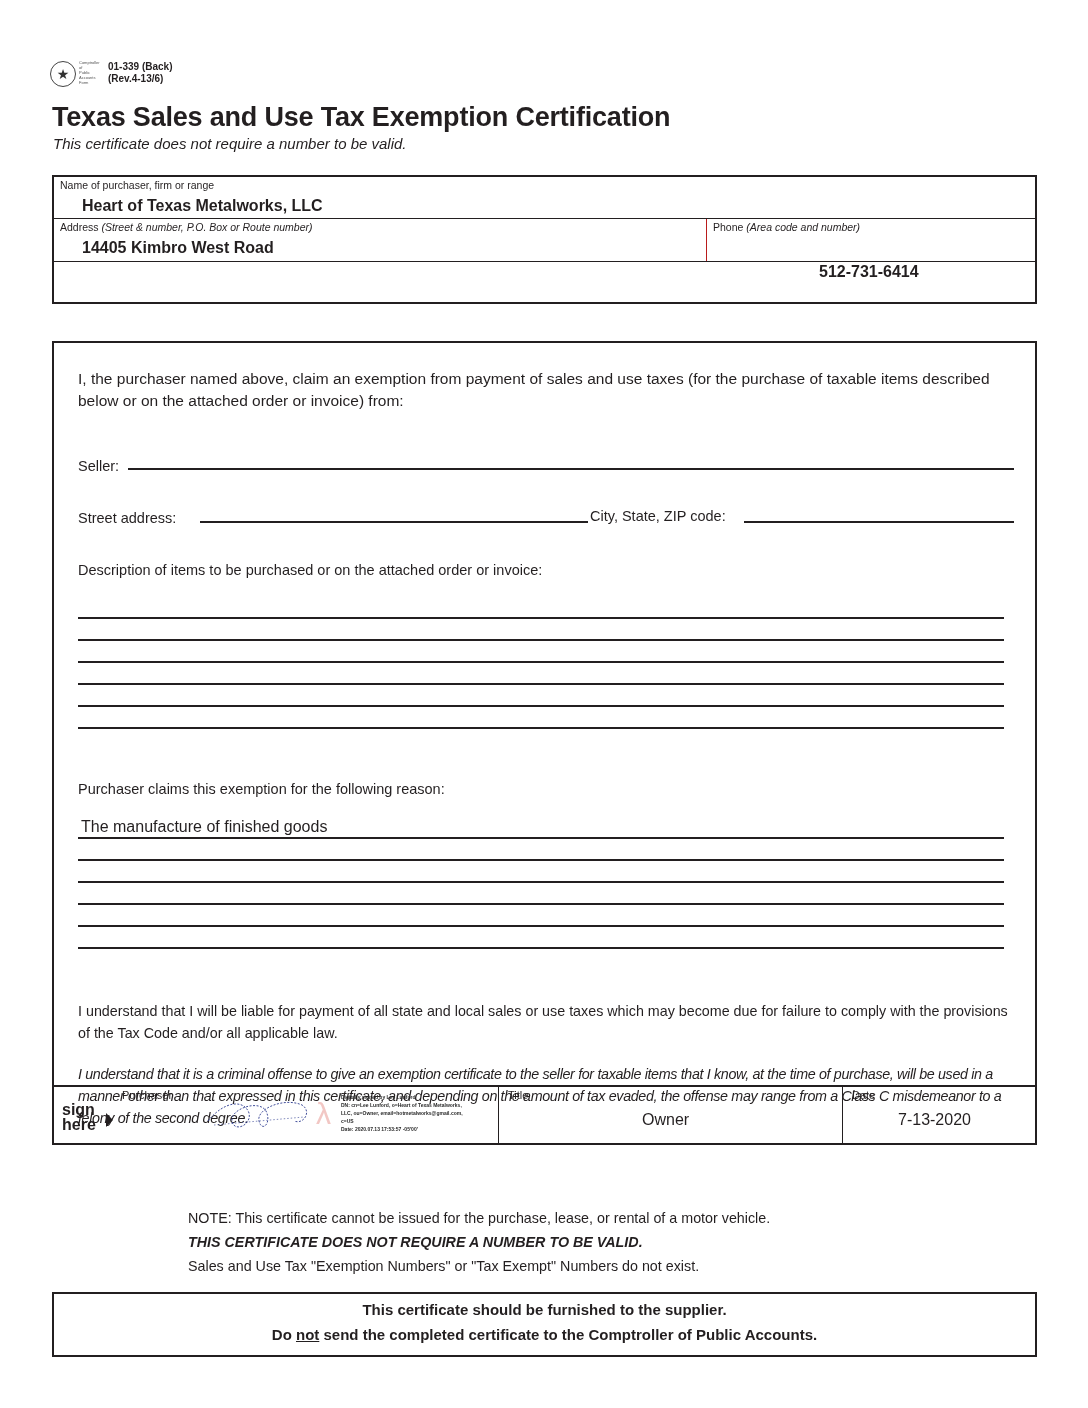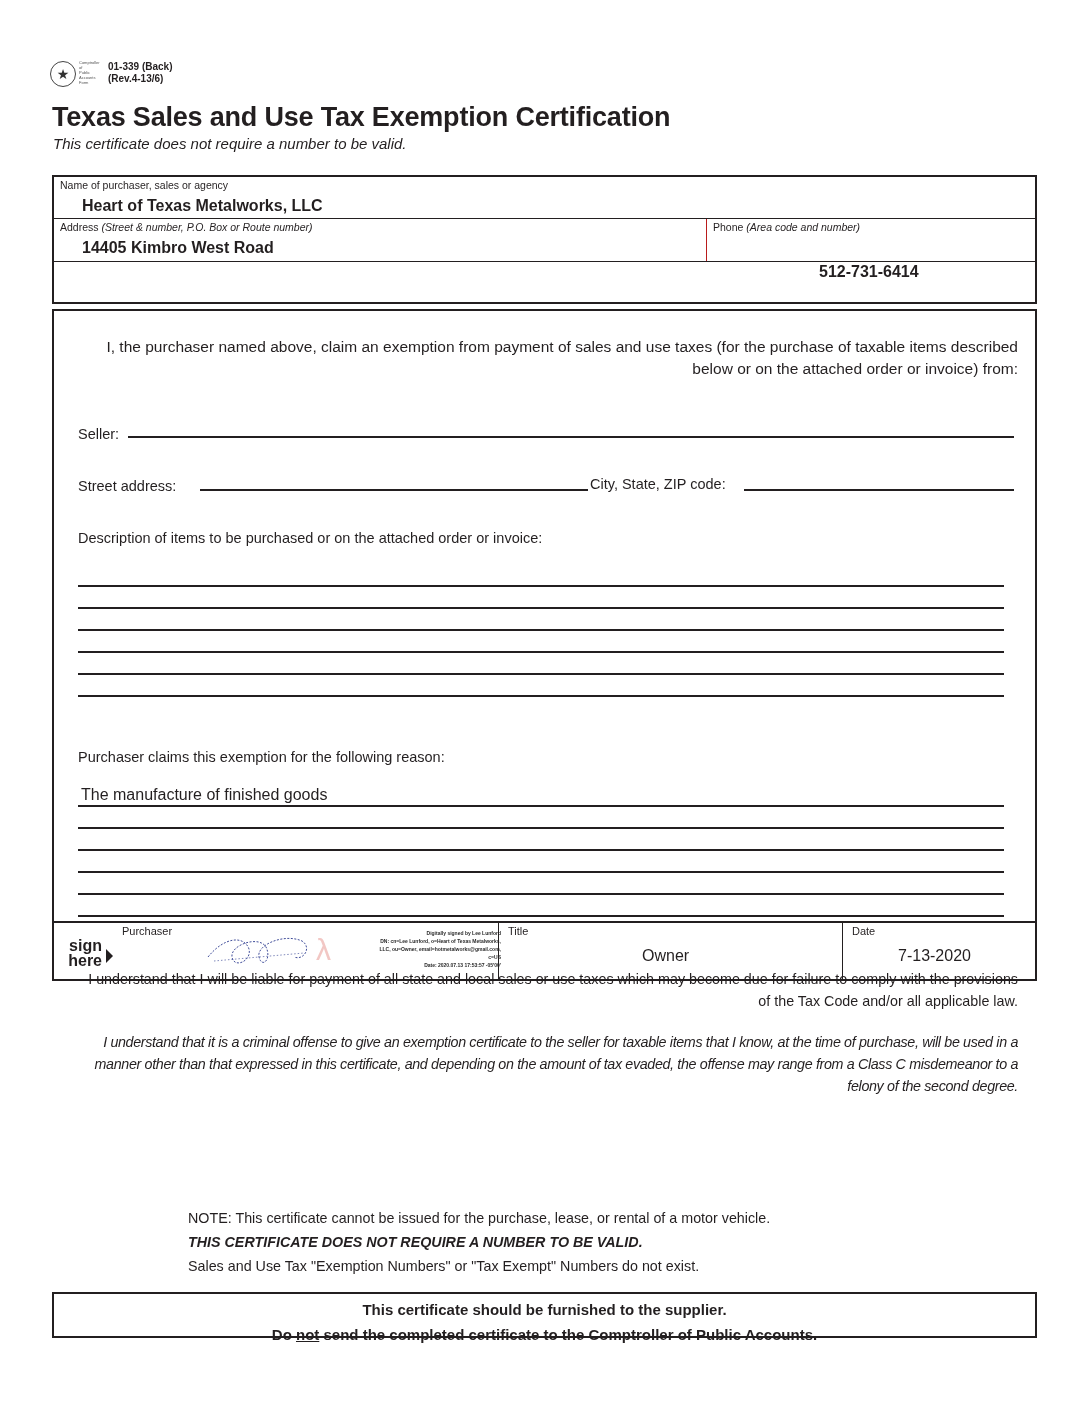--- a/index.html
+++ b/index.html
@@ -18,21 +18,21 @@
 
   
   .pbox { left: 52px; top: 175px; width: 985px; height: 129px; border: 2px solid #231f20; }
   .prow { position: absolute; left: 0; right: 0; border-bottom: 1px solid #231f20; }
   .plabel { position: absolute; font-size: 10.5px; left: 6px; top: 2px; }
   .plabel i { }
   .pval { position: absolute; font-size: 16px; font-weight: bold; left: 28px; top: 20px; }
   .phone-cell { position: absolute; left: 652px; top: 0; right: 0; bottom: 0; border-left: 1px solid #b91c1c; text-align: right; }
 
   
-  .mbox { left: 52px; top: 309px; width: 985px; height: 672px; border: 2px solid #231f20; text-align: right; }
+  .mbox { left: 52px; top: 341px; width: 985px; height: 804px; border: 2px solid #231f20; }
   .body-text { position: absolute; left: 24px; width: 940px; font-size: 15.5px; line-height: 22px; }
   .field-label { position: absolute; font-size: 14.5px; }
   .uline { position: absolute; border-bottom: 2px solid #231f20; height: 0; }
   .rule { position: absolute; left: 24px; width: 926px; height: 0; border-bottom: 2px solid #231f20; }
   .reason-val { position: absolute; left: 27px; font-size: 16px; }
   .liability { position: absolute; left: 24px; width: 940px; font-size: 14.3px; line-height: 22px; }
   .liability.italic { font-style: italic; letter-spacing: -0.35px; }
 
   
   .signrow { position: absolute; left: 0; right: 0; bottom: 0; height: 58px; border-top: 2px solid #231f20; }
@@ -44,39 +44,39 @@
   .digsig { position: absolute; left: 287px; top: 6px; width: 160px; font-size: 5px; line-height: 8px; font-weight: bold; color: #2a2a2a; }
   .acro { position: absolute; left: 262px; top: 10px; font-size: 30px; color: #f2c7c4; }
   .vdiv { position: absolute; top: 0; bottom: 0; border-left: 1px solid #231f20; }
   .cell-value { position: absolute; font-size: 16px; top: 24px; }
 
   
   .note { position: absolute; left: 188px; font-size: 14.3px; }
   .note.bold-italic { font-weight: bold; font-style: italic; }
 
   
-  .fbox { left: 52px; top: 1292px; width: 985px; height: 46px; border: 2px solid #231f20; }
+  .fbox { left: 52px; top: 1292px; width: 985px; height: 65px; border: 2px solid #231f20; }
   .fline { position: absolute; left: 0; right: 0; text-align: center; font-size: 15px; font-weight: bold; }
   .fline u { text-decoration: underline; }
 </style>
 </head>
 <body>
 
 <div class="abs seal">★</div>
 <div class="abs seal-caption">Comptroller of Public Accounts Form</div>
 <div class="abs form-no">
   <div>01-339 (Back)</div>
   <div>(Rev.4-13/6)</div>
 </div>
 <div class="abs title">Texas Sales and Use Tax Exemption Certification</div>
 <div class="abs subtitle">This certificate does not require a number to be valid.</div>
 
 <div class="abs pbox">
   <div class="prow" style="top:0;height:42px;">
-    <span class="plabel">Name of purchaser, sales or agency</span>
+    <span class="plabel">Name of purchaser, firm or range</span>
     <span class="pval">Heart of Texas Metalworks, LLC</span>
   </div>
   <div class="prow" style="top:42px;height:43px;">
     <span class="plabel"><span>Address</span> <i>(Street &amp; number, P.O. Box or Route number)</i></span>
     <span class="pval">14405 Kimbro West Road</span>
     <div class="phone-cell">
       <span class="plabel"><span>Phone</span> <i>(Area code and number)</i></span>
       <span class="pval" style="left:112px;margin-top:24px;">512-731-6414</span>
     </div>
   </div>

